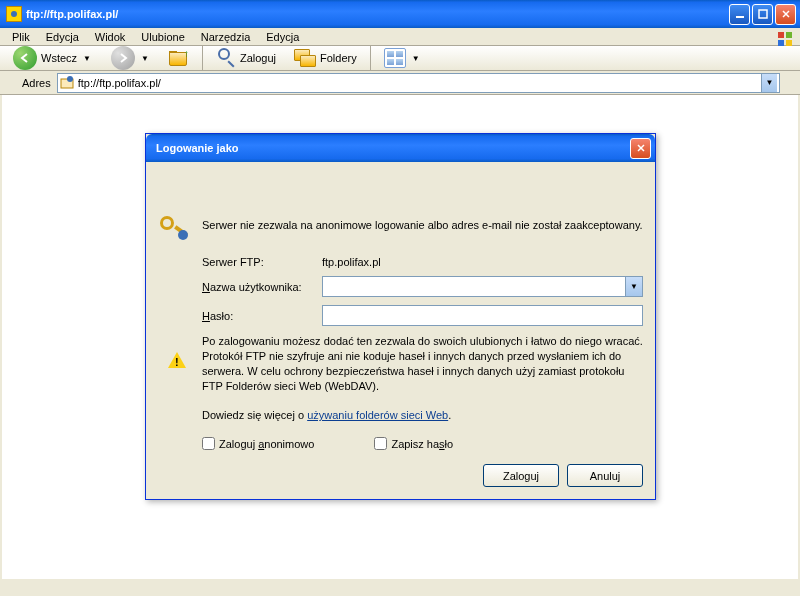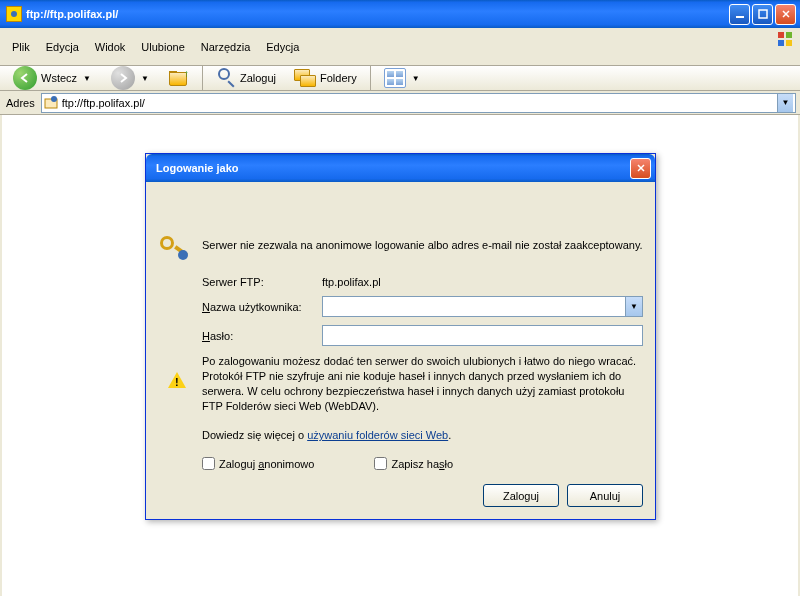--- a/index.html
+++ b/index.html
@@ -8,21 +8,21 @@
     
     .titlebar { height: 28px; background: linear-gradient(to bottom, #0a5bc4 0%, #166aee 8%, #2b7eff 40%, #166aee 88%, #0a5bc4 100%); display: flex; align-items: center; padding: 0 4px 0 6px; }
     .titlebar-icon { width: 16px; height: 16px; margin-right: 4px; background: #ffd700; border: 1px solid #b8860b; display:flex; align-items:center; justify-content:center; }
     .titlebar-text { color: #fff; font-weight: bold; flex: 1; }
     .winbtns { display: flex; gap: 2px; }
     .winbtn { width: 21px; height: 21px; border: 1px solid #fff; border-radius: 3px; display: flex; align-items: center; justify-content: center; color: #fff; font-weight: bold; cursor: pointer; }
     .winbtn.min, .winbtn.max { background: linear-gradient(to bottom, #3f8cf3, #1858c0); }
     .winbtn.close { background: linear-gradient(to bottom, #f5846e, #d64d1f); }
 
     
-    .menubar { height: 38px; background: #ece9d8; display: flex; align-items: center; padding: 0 4px; border-bottom: 1px solid #aca899; position:relative; }
+    .menubar { height: 18px; background: #ece9d8; display: flex; align-items: center; padding: 0 4px; border-bottom: 1px solid #aca899; position:relative; }
     .menuitem { padding: 2px 8px; cursor: pointer; }
     .winflag { position:absolute; right:4px; top:2px; width:20px; height:18px; }
 
     
     .toolbar { height: 24px; background: linear-gradient(to bottom, #fff, #ece9d8); border-bottom: 1px solid #aca899; display: flex; align-items: center; padding: 12px 6px; gap: 4px; }
     .tbtn { display: flex; align-items: center; gap: 4px; padding: 2px 6px; height: 28px; cursor: pointer; border: 1px solid transparent; border-radius: 3px; }
     .tsep { width: 1px; height: 24px; background: #aca899; margin: 0 2px; }
     .backbtn-icon { width: 24px; height: 24px; border-radius: 50%; background: radial-gradient(circle at 30% 30%, #9bd66f, #2e9c2e); display:flex; align-items:center; justify-content:center; color:#fff; font-weight:bold; }
     .fwdbtn-icon { width: 24px; height: 24px; border-radius: 50%; background: radial-gradient(circle at 30% 30%, #e0e0e0, #a0a0a0); display:flex; align-items:center; justify-content:center; color:#fff; }
     .drop { font-size: 8px; color:#000; padding: 0 2px; }
@@ -33,21 +33,21 @@
     .search-icon { width: 20px; height: 20px; position:relative; }
     .mag { width:12px; height:12px; border:2px solid #4a6ea9; border-radius:50%; position:absolute; top:0; left:2px; }
     .mag-handle { width:2px; height:8px; background:#4a6ea9; position:absolute; bottom:0; right:4px; transform:rotate(-45deg); }
     .folders-icon { width:22px; height:18px; position:relative; }
     .folder1 { width:16px; height:12px; background:linear-gradient(to bottom,#fceabb,#f8b500); position:absolute; top:0; left:0; border:1px solid #b8860b; border-radius:1px; }
     .folder2 { width:16px; height:12px; background:linear-gradient(to bottom,#fceabb,#f8b500); position:absolute; bottom:0; right:0; border:1px solid #b8860b; border-radius:1px; }
     .views-icon { width:22px; height:20px; display:grid; grid-template-columns:repeat(2,1fr); grid-template-rows:repeat(2,1fr); gap:2px; padding:2px; border:1px solid #7aa1d6; border-radius:2px; background:#fff; }
     .views-icon div { background: linear-gradient(to bottom,#b8d4f0,#7aa1d6); }
 
     
-    .addressbar { height: 24px; background: #ece9d8; display: flex; align-items: center; padding: 0 4px; gap: 4px; border-bottom: 1px solid #aca899; }
+    .addressbar { height: 24px; background: #ece9d8; display: flex; align-items: center; padding: 0 20px; gap: 4px; border-bottom: 1px solid #aca899; }
     .addressbar label { padding: 0 2px; }
     .addrfield { flex: 1; height: 20px; background: #fff; border: 1px solid #7f9db9; display: flex; align-items: center; padding: 0 2px; gap: 4px; }
     .addrfield input { flex: 1; border: none; outline: none; }
     .addrdrop { width: 16px; height: 18px; background: linear-gradient(to bottom, #c7ddf9, #a6c7ec); border-left: 1px solid #7f9db9; display:flex; align-items:center; justify-content:center; cursor:pointer; font-size:8px; }
 
     
     .content { height: calc(596px - 28px - 22px - 36px - 24px); background: #fff; border: 2px solid #ece9d8; border-top: none; position: relative; }
 
     
     .dialog { position: absolute; top: 38px; left: 143px; width: 511px; border: 1px solid #0831d9; background: #ece9d8; box-shadow: 2px 2px 6px rgba(0,0,0,0.3); }
@@ -231,21 +231,21 @@
         </div>
         <div class="field-row">
           <div class="field-label"><span class="u">H</span><span>asło:</span></div>
           <div class="field-value">
             <input class="text" type="password" value="" style="">
           </div>
         </div>
       </div>
 
       <div class="info-block">
-        <div>Po zalogowaniu możesz dodać ten serwer do swoich ulubionych i łatwo do niego wracać.</div>
+        <div>Po zalogowaniu możesz dodać ten zezwala do swoich ulubionych i łatwo do niego wracać.</div>
         <div class="warn-icon">
           <div class="warn-triangle"></div>
             <div class="warn-ex">!</div>
         </div>
         <div>Protokół FTP nie szyfruje ani nie koduje haseł i innych danych przed wysłaniem ich do serwera. W celu ochrony bezpieczeństwa haseł i innych danych użyj zamiast protokołu FTP Folderów sieci Web (WebDAV).</div>
         <br>
         <div>
           <span>Dowiedz się więcej o </span><span class="link">używaniu folderów sieci Web</span>.
         </div>
       </div>

